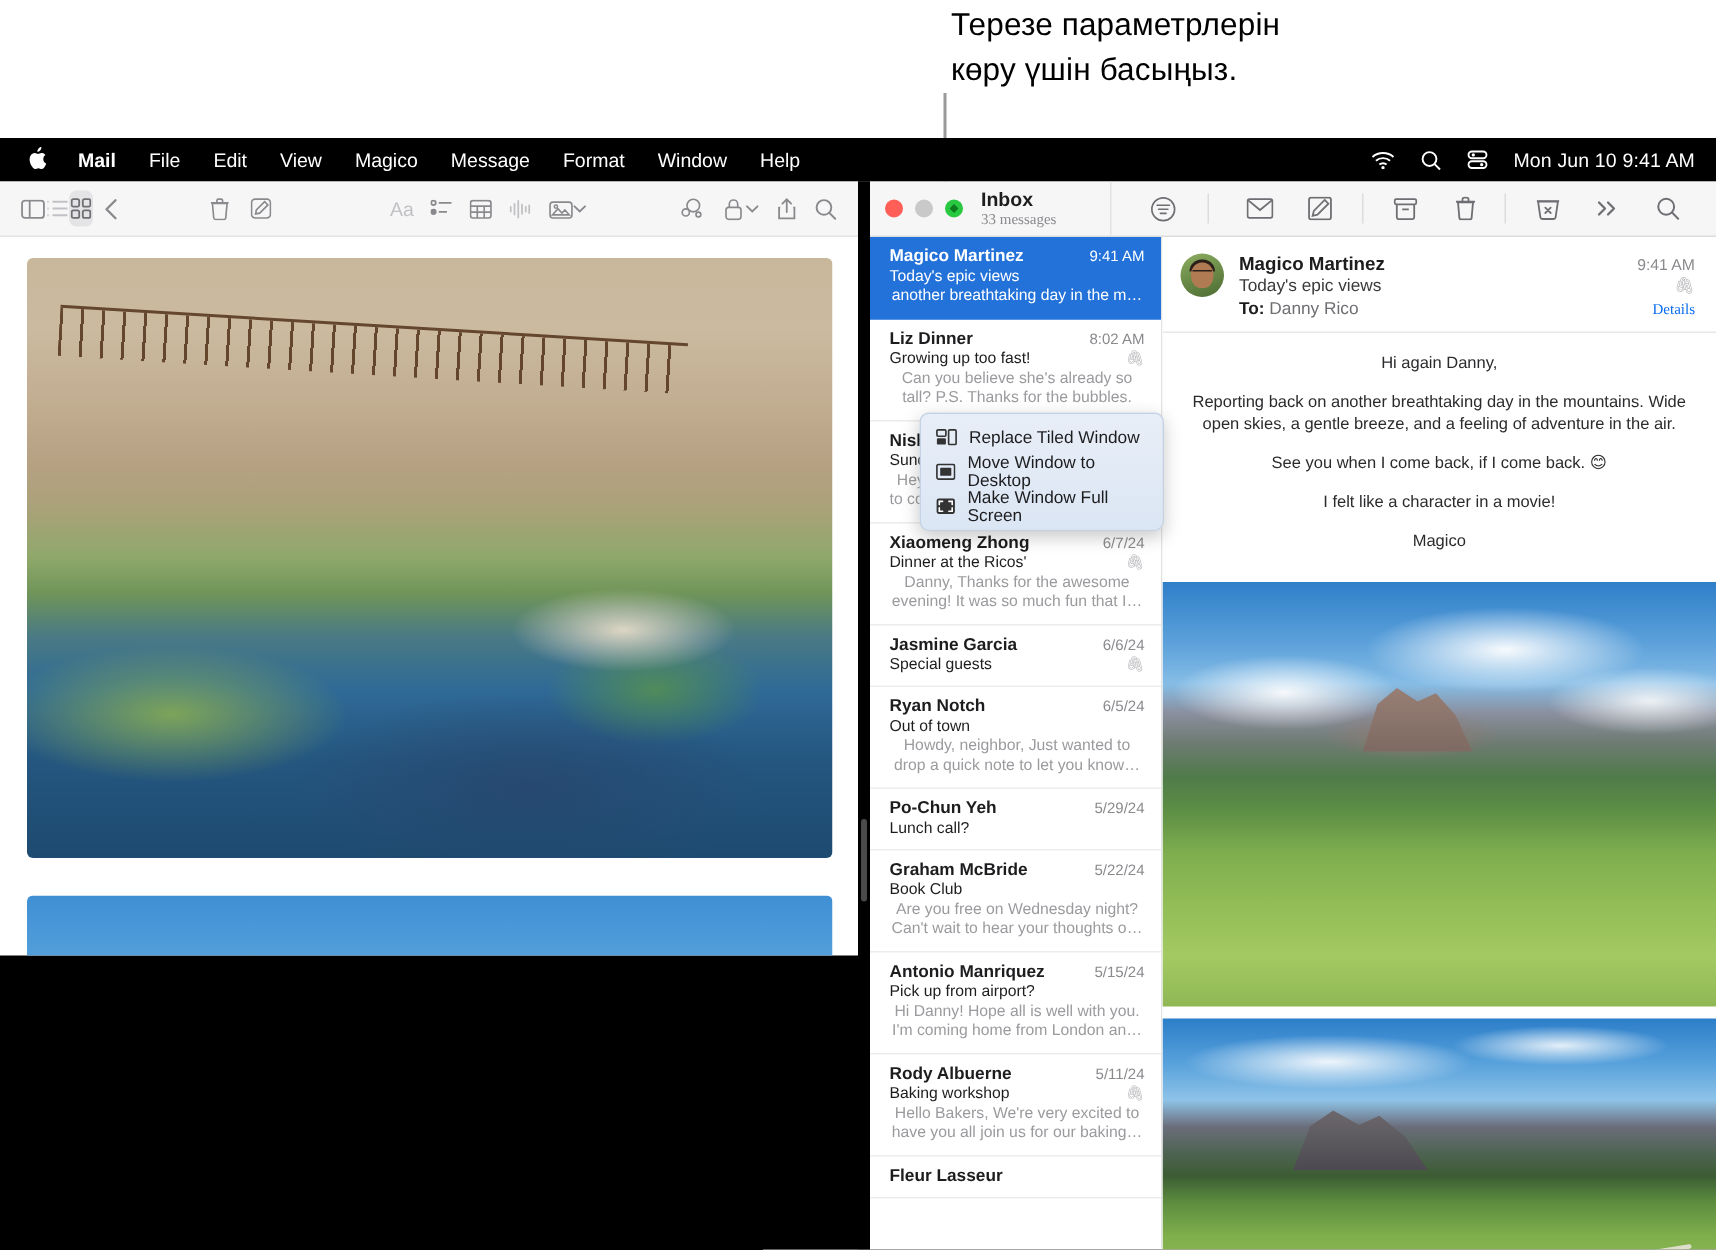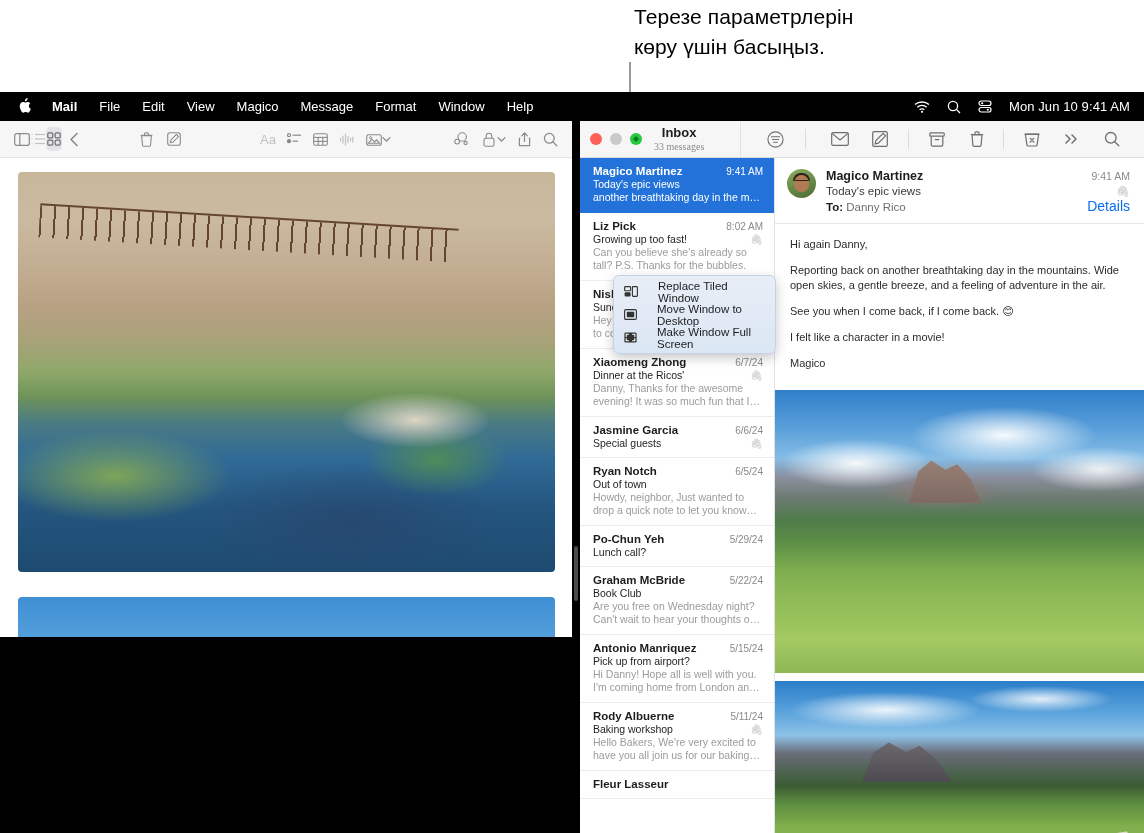--- a/index.html
+++ b/index.html
@@ -53,38 +53,38 @@
   .photo{width:537px;border-radius:4px;display:block;}
   .photo.one{height:400px;margin-bottom:25px;}
   .photo.two{height:213px;}
 
   
   .divider{position:absolute;left:572px;top:0;width:8px;height:712px;background:#000;}
   .div-grip{position:absolute;left:574px;top:425px;width:4px;height:55px;border-radius:2px;background:#4a4a4a;}
 
   
   .win-right{position:absolute;left:580px;top:0;width:564px;height:712px;background:#fff;overflow:hidden;}
-  .mail-toolbar{height:36px;background:#f6f6f6;border-bottom:1px solid #dcdcdc;display:flex;align-items:stretch;text-align:center;}
+  .mail-toolbar{height:36px;background:#f6f6f6;border-bottom:1px solid #dcdcdc;display:flex;align-items:stretch;}
   .mt-left{width:195px;display:flex;align-items:center;padding-left:10px;border-right:1px solid #e2e2e2;box-sizing:border-box;}
   .traffic{display:flex;gap:8px;align-items:center;}
   .tl{width:12px;height:12px;border-radius:50%;position:relative;}
   .tl.r{background:#ff5f57;}
   .tl.y{background:#c9c9c9;}
   .tl.g{background:#28c840;}
   .tl.g::after{content:"";position:absolute;left:3px;top:3px;width:6px;height:6px;
     background:#0b7d1e;clip-path:polygon(50% 0,100% 50%,50% 100%,0 50%);}
   .mb-title{margin-left:12px;line-height:1.15;}
   .mb-title .t1{font-size:13px;font-weight:bold;color:#1d1d1f;}
   .mb-title .t2{font-size:10px;color:#8a8a8e;font-family:Liberation Serif, serif;}
   .mt-right{flex:1;display:flex;align-items:center;padding:0 12px 0 14px;gap:0;}
   .mi{width:40px;height:28px;display:flex;align-items:center;justify-content:center;color:#6e6e73;}
   .vline{width:1px;height:20px;background:#dcdcdc;margin:0 2px;}
   .spacer{flex:1;}
 
-  .mail-body{display:flex;height:676px;}
+  .mail-body{display:flex;height:676px;text-align:center;}
   .mail-list{width:195px;border-right:1px solid #e2e2e2;box-sizing:border-box;overflow:hidden;background:#fff;}
   .row{padding:7px 11px 8px 13px;border-bottom:1px solid #ececec;position:relative;}
   .row.sel{background:#2272d9;border-bottom:1px solid #2272d9;}
   .r-top{display:flex;justify-content:space-between;align-items:baseline;}
   .r-from{font-size:11.5px;font-weight:bold;color:#1d1d1f;}
   .r-date{font-size:10px;color:#8a8a8e;white-space:nowrap;padding-left:4px;}
   .r-subj{font-size:10.5px;color:#1d1d1f;margin-top:1px;display:flex;justify-content:space-between;align-items:center;}
   .r-prev{font-size:10.5px;color:#9b9b9f;line-height:13px;margin-top:1px;
     display:-webkit-box;-webkit-line-clamp:2;-webkit-box-orient:vertical;overflow:hidden;}
   .row.sel .r-from,.row.sel .r-subj,.row.sel .r-date,.row.sel .r-prev{color:#fff;}
@@ -98,37 +98,37 @@
     background:#b07a52;}
   .avatar .hair{position:absolute;left:6px;top:4px;width:17px;height:8px;border-radius:9px 9px 0 0;background:#2b2019;}
   .avatar .glass{position:absolute;left:8px;top:11px;width:13px;height:4px;border-top:1.5px solid #2b2019;}
   .d-meta{flex:1;min-width:0;}
   .d-line{display:flex;justify-content:space-between;align-items:baseline;}
   .d-name{font-size:12.5px;font-weight:bold;color:#1d1d1f;}
   .d-time{font-size:10.5px;color:#8a8a8e;}
   .d-subj{font-size:11.5px;color:#3a3a3c;margin-top:2px;}
   .d-to{font-size:11.5px;color:#6e6e73;margin-top:3px;}
   .d-to b{color:#1d1d1f;}
-  .d-details{font-size:14px;color:#0a6cf1;}
+  .d-details{font-size:10px;color:#0a6cf1;font-family:Liberation Serif, serif;}
   .d-clip{color:#b9b9bd;font-size:11px;}
   .d-body{padding:13px 15px 8px 15px;font-size:11px;line-height:15px;color:#2b2b2e;}
   .d-body p{margin:0 0 11px 0;}
   .d-imgs{padding:0 0 0 0;}
   .dimg{display:block;width:100%;}
   .dimg.a{height:283px;}
   .dimg.b{height:181px;}
 
   
   .popup{
     position:absolute;left:613px;top:154px;width:161px;
     background:linear-gradient(180deg,#e8eef7 0%,#dbe6f4 100%);
     border-radius:6px;box-shadow:0 4px 12px rgba(0,0,0,.22);
     padding:4px 0;border:.5px solid #c5d2e3;
   }
-  .pitem{display:flex;align-items:center;gap:20px;padding:2px 10px;height:19px;font-size:11.5px;color:#1d1d1f;}
+  .pitem{display:flex;align-items:center;gap:8px;padding:2px 10px;height:19px;font-size:11.5px;color:#1d1d1f;}
   .picon{width:14px;height:13px;display:flex;align-items:center;justify-content:center;}
 
   
   .img-hike{
     background:
       radial-gradient(ellipse 120px 60px at 78% 72%, rgba(90,150,70,.75) 0%, rgba(90,150,70,0) 60%),
       radial-gradient(ellipse 180px 70px at 18% 76%, rgba(140,175,80,.85) 0%, rgba(140,175,80,0) 65%),
       radial-gradient(ellipse 220px 90px at 62% 88%, rgba(40,70,110,.8) 0%, rgba(40,70,110,0) 70%),
       linear-gradient(180deg,
         #c9b79c 0%, #cbbaa0 12%, #c0ab8e 26%, #b7a183 34%,
@@ -476,21 +476,21 @@
                 <span class="r-from">Magico Martinez</span>
                 <span class="r-date">9:41 AM</span>
               </div>
             <div class="r-subj">
                 <span>Today's epic views</span>
               </div>
             <div class="r-prev">another breathtaking day in the m…</div>
           </div>
           <div class="row">
             <div class="r-top">
-                <span class="r-from">Liz Pick</span>
+                <span class="r-from">Liz Dinner</span>
                 <span class="r-date">8:02 AM</span>
               </div>
             <div class="r-subj">
                 <span>Growing up too fast!</span>
                 <span class="clip">🖇</span>
               </div>
             <div class="r-prev">Can you believe she's already so tall? P.S. Thanks for the bubbles.</div>
           </div>
           <div class="row">
             <div class="r-top">

